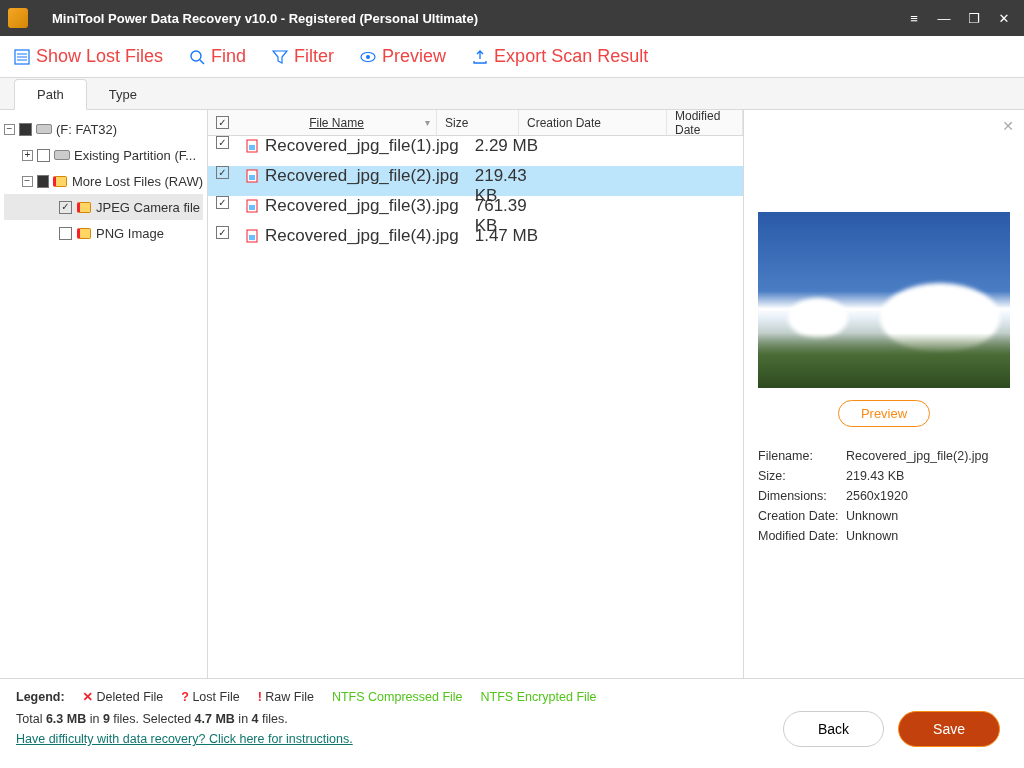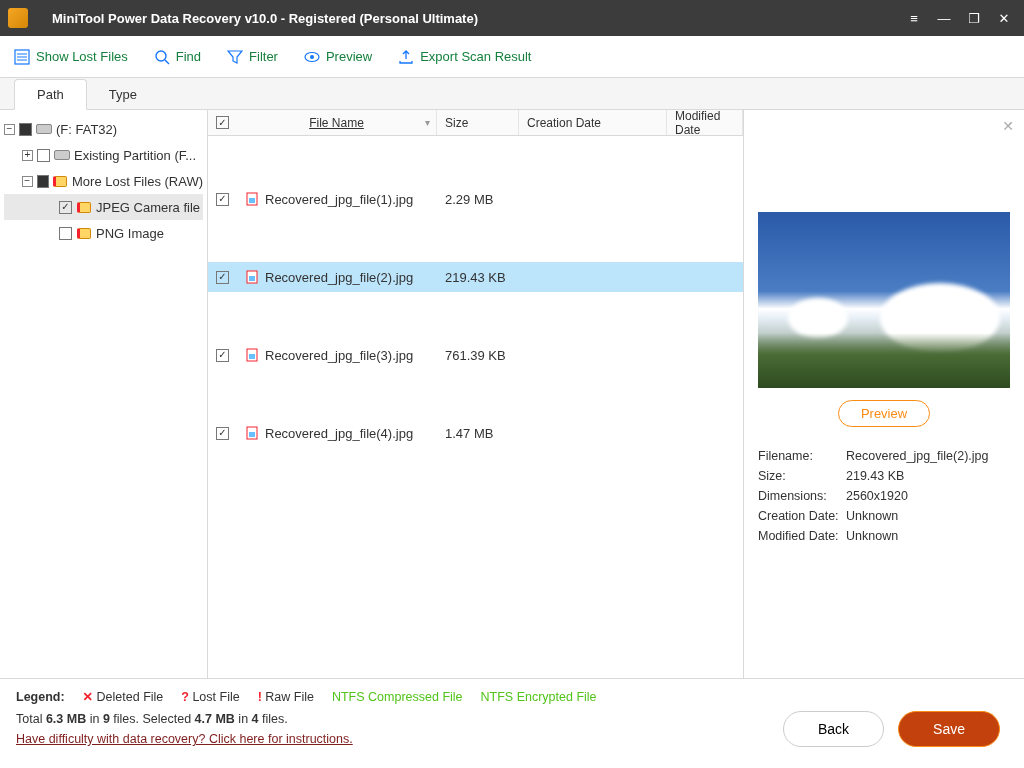--- a/index.html
+++ b/index.html
@@ -6,21 +6,21 @@
 body { width: 1024px; height: 768px; background: #fff; overflow: hidden; font-size: 13px; color: #333; }
 
 
 .titlebar { height: 36px; background: #3c3c3c; color: #fff; display: flex; align-items: center; padding: 0 8px; }
 .titlebar .logo { width: 20px; height: 20px; background: linear-gradient(135deg,#f5a623,#d48806); border-radius: 3px; margin-right: 8px; }
 .titlebar .title { font-weight: 600; font-size: 13px; flex: 1; margin-left: 16px; }
 .titlebar .winbtn { width: 24px; height: 24px; display: flex; align-items: center; justify-content: center; cursor: pointer; margin-left: 6px; color:#fff; }
 
 
 .toolbar { height: 42px; border-bottom: 1px solid #d9d9d9; display: flex; align-items: center; padding: 0 14px; gap: 26px; }
-.toolbtn { display: flex; align-items: center; gap: 6px; cursor: pointer; font-size: 13px; color: #15803d; }
+.toolbtn { display: flex; align-items: center; gap: 6px; cursor: pointer; font-size: 18px; color: #ef4444; }
 .toolbtn svg { width: 16px; height: 16px; }
 
 
 .tabs { height: 32px; display: flex; align-items: flex-end; background: #f5f5f5; border-bottom: 1px solid #d9d9d9; padding-left: 14px; }
 .tab { padding: 7px 22px; cursor: pointer; font-size: 13px; position: relative; }
 .tab.active { background: #fff; border: 1px solid #d9d9d9; border-bottom: 1px solid #fff; border-radius: 4px 4px 0 0; margin-bottom: -1px; }
 
 
 .main { display: flex; height: 568px; }
 
@@ -38,21 +38,21 @@
 .folder-red { border-left:3px solid #f5222d; }
 .drive-icon { width:16px; height:10px; background:#ccc; border:1px solid #888; border-radius:2px; }
 
 
 .filepane { flex:1; border-right:1px solid #d9d9d9; display:flex; flex-direction:column; }
 .thead { display:flex; height:26px; border-bottom:1px solid #d9d9d9; align-items:center; background:#fafafa; font-size:12px; }
 .thead .th { border-right:1px solid #e5e5e5; padding:0 8px; display:flex; align-items:center; height:100%; }
 .thead .th.name { flex:0 0 200px; justify-content:center; position:relative;text-decoration:underline; }
 .thead .th.name .sort { position:absolute; right:6px; color:#999; font-size:10px; }
 .thead .th.chkcol { flex:0 0 24px; justify-content:center; border-right:none; }
-.trow { display:flex; height:30px; align-items:center; font-size:13px;margin-top:48px; }
+.trow { display:flex; height:30px; align-items:flex-start; font-size:17px; }
 .trow.sel { background:#bce4fb; }
 .trow .td { padding:0 8px; }
 .trow .td.chkcol { flex:0 0 24px; display:flex; justify-content:center; }
 .trow .td.name { flex:0 0 200px; display:flex; align-items:center; gap:6px; }
 .trow .td.size { flex:0 0 82px; }
 .file-icon { width:14px; height:14px; }
 
 
 .preview { width:280px; padding:12px 14px 0; position:relative; }
 .closex { position:absolute; top:8px; right:10px; color:#aaa; cursor:pointer; font-size:14px; }
@@ -64,21 +64,21 @@
 .meta-row { display:flex; margin-bottom:6px; }
 .meta-row .k { width:88px; }
 
 
 .footer { border-top:1px solid #d9d9d9; padding:10px 16px 0; height:90px; display:flex; }
 .footleft { flex:1; font-size:12.5px; }
 .legend { display:flex; gap:18px; align-items:center; margin-bottom:8px; }
 .legend b { font-weight:700; }
 .lred { color:#f5222d; font-weight:700; }
 .lgreen { color:#52c41a; }
-.helplink { color:#7f1d1d; text-decoration:underline; cursor:pointer; }
+.helplink { color:#0f766e; text-decoration:underline; cursor:pointer; }
 .footright { display:flex; align-items:center; gap:14px; padding-right:8px; }
 .btn { padding:9px 34px; border-radius:20px; font-size:14px; cursor:pointer; border:1px solid #ccc; background:#fff; }
 .btn.save { background:#c2410c; color:#fff; border-color:#fa8c16; font-weight:400; }
 </style>
 </head>
 <body>
 
 <div class="titlebar">
   <div class="logo"></div>
   <div class="title">MiniTool Power Data Recovery v10.0 - Registered (Personal Ultimate)</div>

